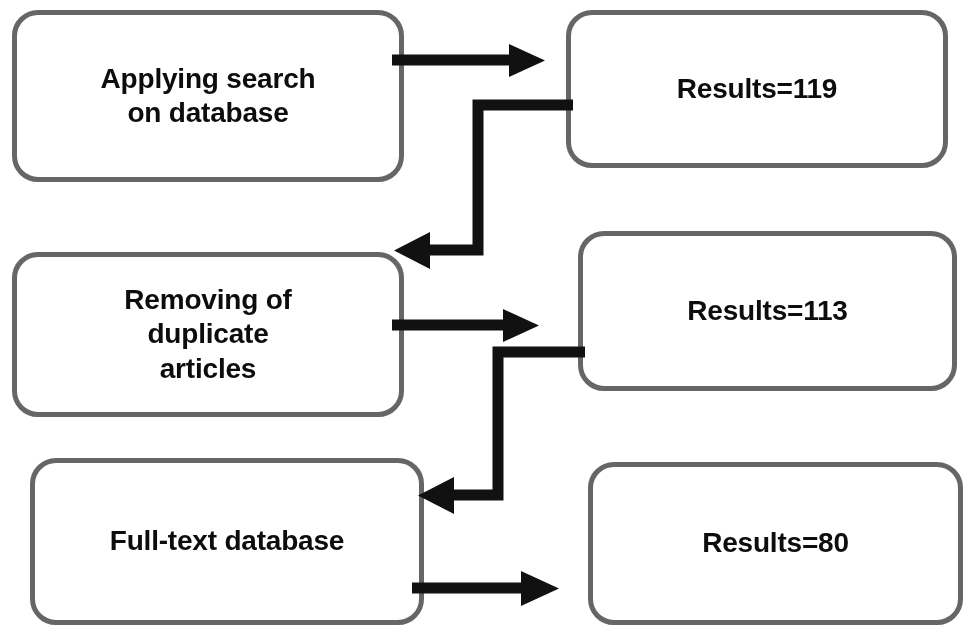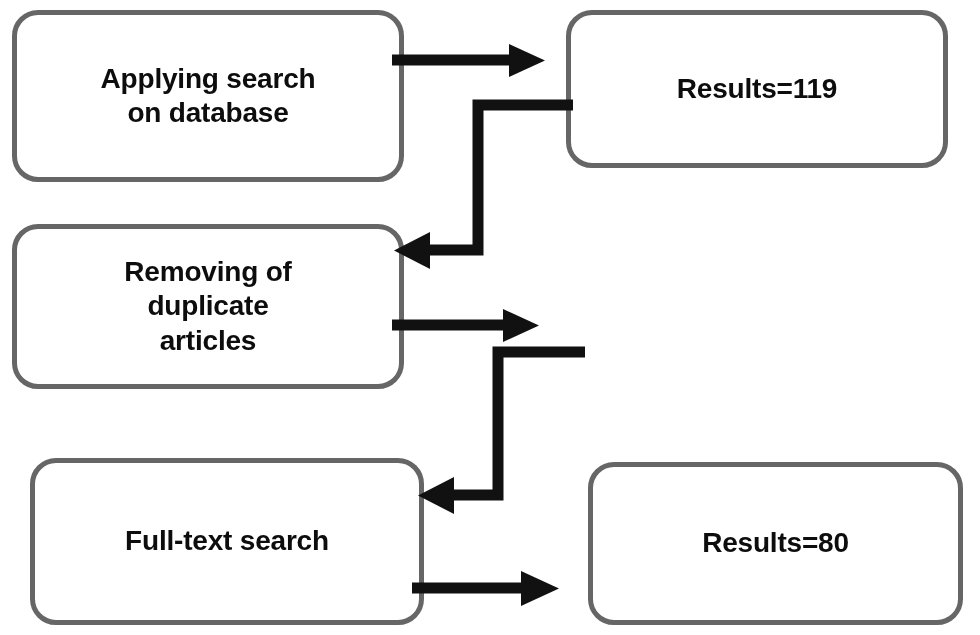--- a/index.html
+++ b/index.html
@@ -62,34 +62,37 @@
 </head>
 <body>
 
 <div id="canvas">
 
   <div class="node" style="left:12px; top:10px; width:392px; height:172px; font-size:28px;">
     <span class="label">Applying search
 on database</span>
   </div>
 
-  <div class="node" style="left:12px; top:224px; width:392px; height:165px; font-size:28px;">
+  <div class="node" style="left:12px; top:252px; width:392px; height:165px; font-size:28px;">
     <span class="label">Removing of
 duplicate
 articles</span>
   </div>
 
   <div class="node" style="left:30px; top:458px; width:394px; height:167px; font-size:28px;">
-    <span class="label">Full-text search</span>
+    <span class="label">Full-text database</span>
   </div>
 
   <div class="node" style="left:566px; top:10px; width:382px; height:158px; font-size:28px;">
     <span class="label">Results=119</span>
   </div>
 
+  <div class="node" style="left:578px; top:231px; width:379px; height:160px; font-size:28px;">
+    <span class="label">Results=113</span>
+  </div>
 
   <div class="node" style="left:588px; top:462px; width:375px; height:163px; font-size:28px;">
     <span class="label">Results=80</span>
   </div>
 
 
 
   <svg class="edges" viewBox="0 0 980 635" xmlns="http://www.w3.org/2000/svg">
 
     <g>

